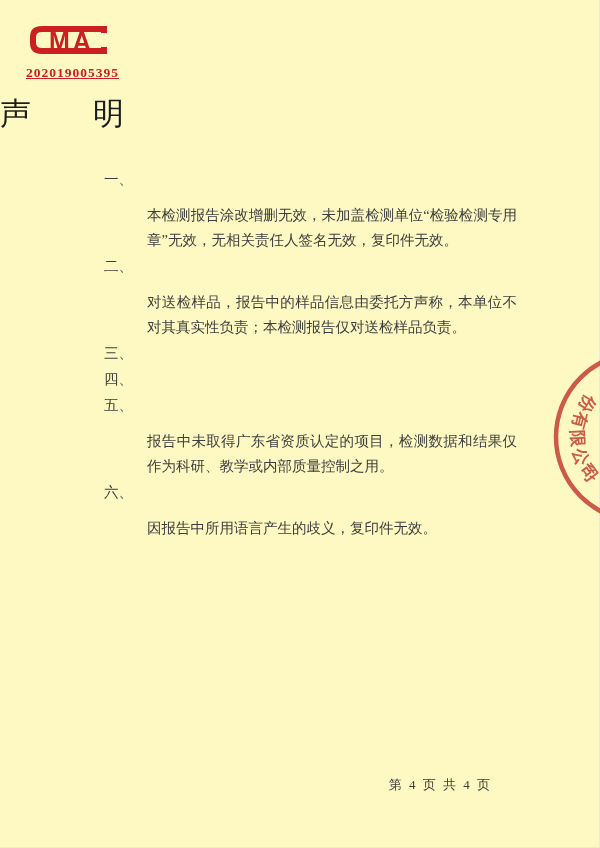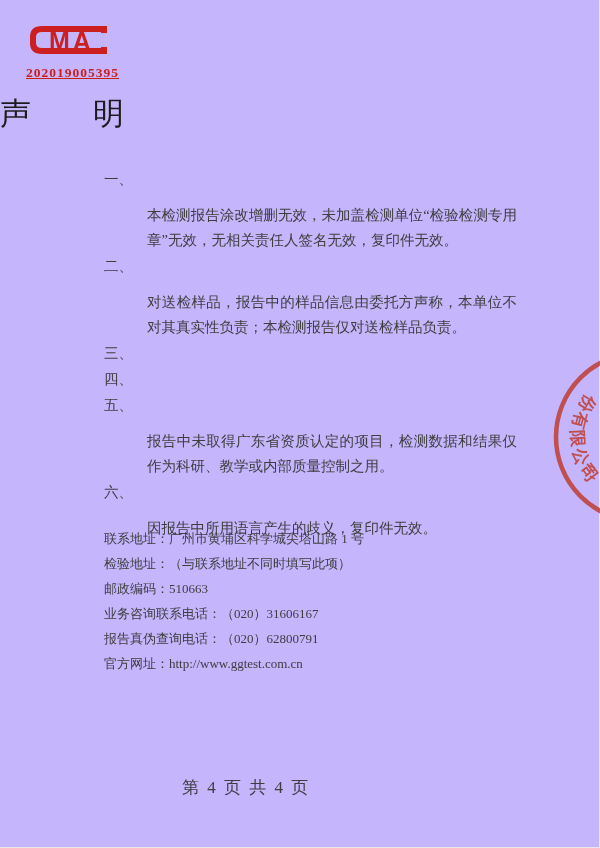--- a/index.html
+++ b/index.html
@@ -1,17 +1,17 @@
 <!DOCTYPE html>
 <html><head>
 <meta charset="utf-8">
 <style>
   html,body { margin:0; padding:0; background:#fff; }
   .page {
-    position:relative; width:600px; height:848px; background:#c4b5fd;
+    position:relative; width:600px; height:848px; background:#fef9c3;
     font-family:"Liberation Serif","DejaVu Serif",serif; overflow:hidden;
     box-shadow: inset -1px -1px 0 #e8e8e8;
   }
   
   .cma-block { position:absolute; left:26px; top:20px; width:110px; }
   .cma-num {
     color:#cc1f1f; font-weight:bold; font-size:13.5px; letter-spacing:1px;
     margin-top:1px; font-family:"Liberation Serif","DejaVu Serif",serif;
     white-space:nowrap;
     text-decoration:underline;
@@ -24,22 +24,22 @@
   
   .statements { position:absolute; left:104px; top:167px; width:413px; }
   .stmt { display:flex; color:#3e3e3e; font-size:14.5px; line-height:25px; margin-bottom:1px; }
   .stmt-num { width:43px; flex:none; }
   .stmt-text { flex:1; text-align:justify; text-justify:inter-ideograph;margin-top:36px; }
   
   .contact { position:absolute; left:104px; top:526px; font-size:13px; color:#3e3e3e; }
   .contact-line { height:25px; line-height:25px; white-space:pre; }
   
   .footer {
-    position:absolute; top:776px; left:0; width:492px; text-align:center;
-    font-size:17px; color:#3e3e3e; letter-spacing:2px;
+    position:absolute; top:776px; left:0; width:492px; text-align:right;
+    font-size:13px; color:#3e3e3e; letter-spacing:2px;
   }
   
   .stamp-svg { position:absolute; left:540px; top:340px; }
 </style>
 </head>
 <body>
 
 <div class="page">
 
   <div class="cma-block">
@@ -70,28 +70,20 @@
     <div class="stmt">
       <div class="stmt-num">五、</div>
       <div class="stmt-text">报告中未取得广东省资质认定的项目，检测数据和结果仅作为科研、教学或内部质量控制之用。</div>
     </div>
     <div class="stmt">
       <div class="stmt-num">六、</div>
       <div class="stmt-text">因报告中所用语言产生的歧义，复印件无效。</div>
     </div>
   </div>
 
-  <div class="contact">
-    <div class="contact-line">联系地址：广州市黄埔区科学城尖塔山路 1 号</div>
-    <div class="contact-line">检验地址：（与联系地址不同时填写此项）</div>
-    <div class="contact-line">邮政编码：510663</div>
-    <div class="contact-line">业务咨询联系电话：（020）31606167</div>
-    <div class="contact-line">报告真伪查询电话：（020）62800791</div>
-    <div class="contact-line">官方网址：http://www.ggtest.com.cn</div>
-  </div>
 
   <svg class="stamp-svg" width="60" height="195" viewBox="540 340 60 195">
     <g opacity="0.82">
       <circle cx="640" cy="437" r="84" fill="none" stroke="#c0392b" stroke-width="4.5"></circle>
       <path id="stampArc" d="M 640 369 A 68 68 0 0 0 640 505" fill="none"></path>
       <text font-size="17" font-weight="bold" fill="#c0392b" letter-spacing="3" font-family="Liberation Serif, serif">
         <textPath href="#stampArc" startOffset="60">份有限公司</textPath>
       </text>
       <g stroke="#c0392b" stroke-width="1.6">
         <path d="M588 465 l7 3" fill="none"></path>

